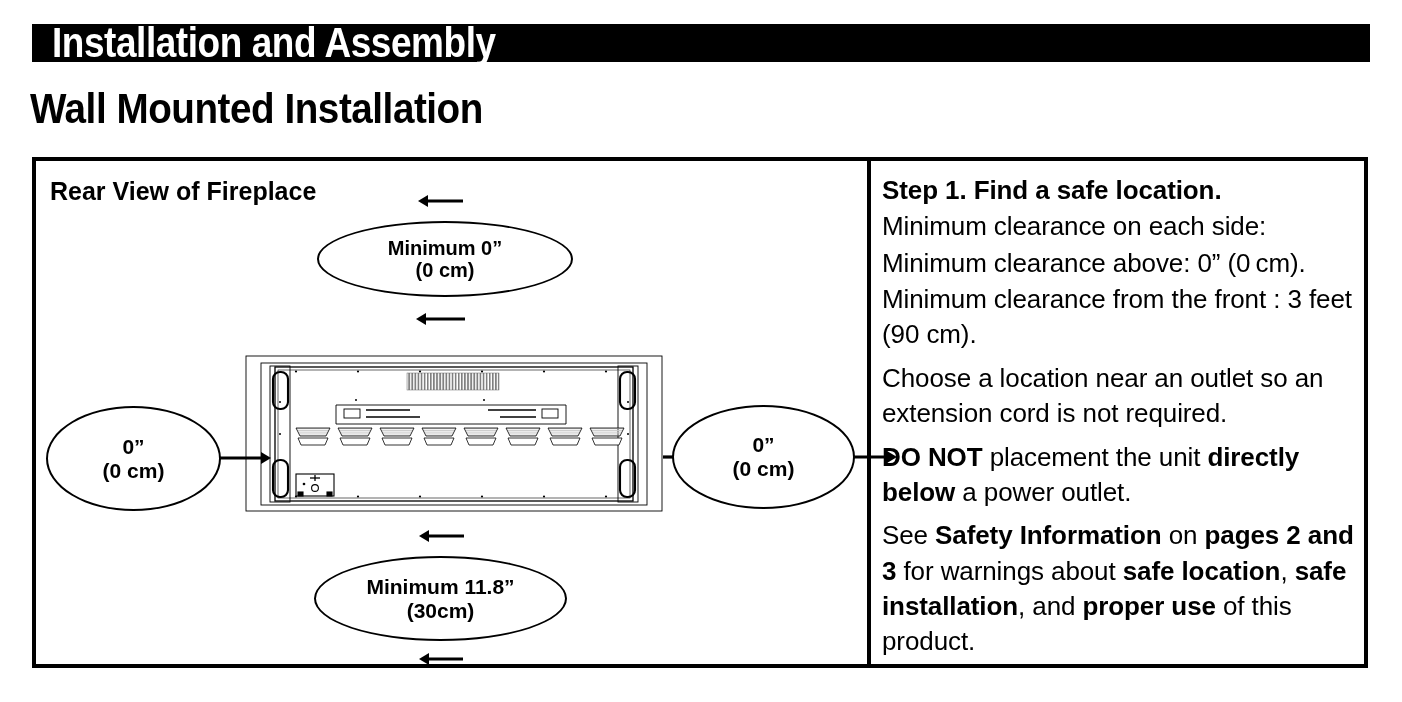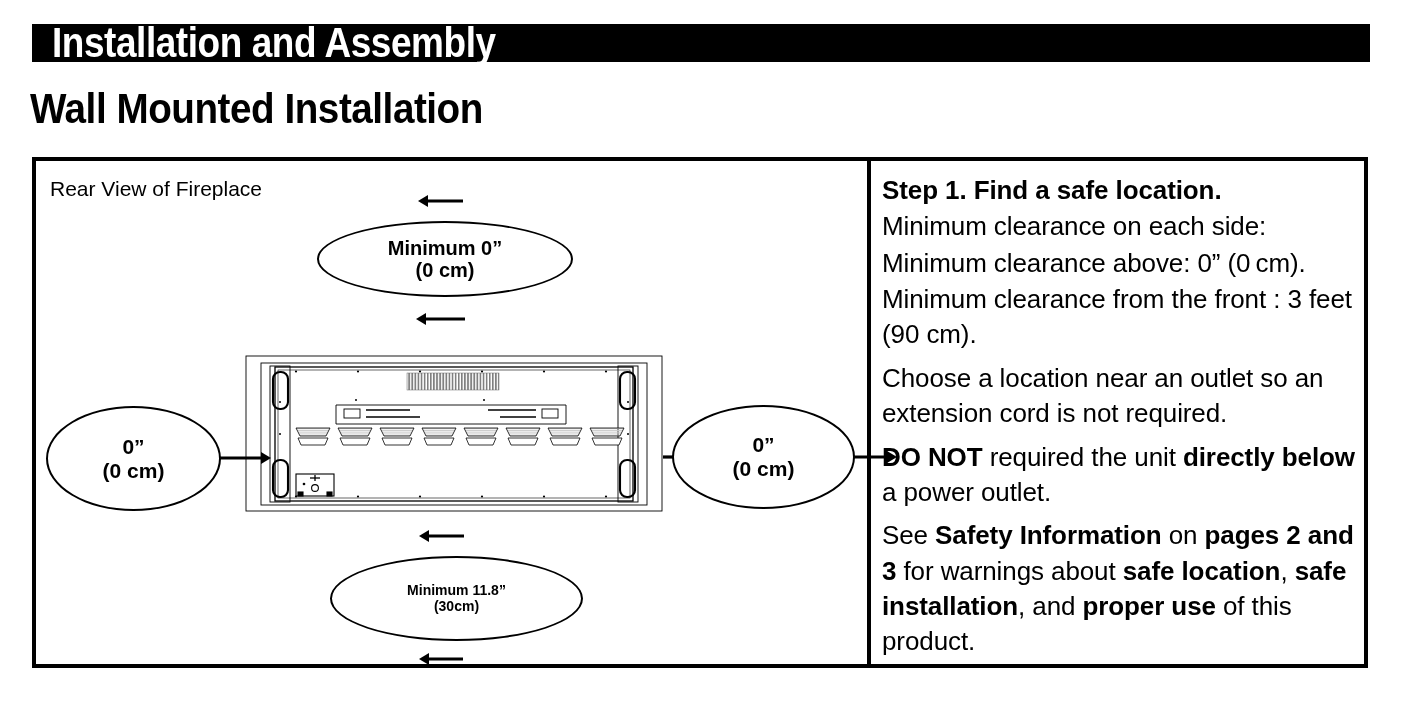--- a/index.html
+++ b/index.html
@@ -76,22 +76,22 @@
     position: absolute;
     left: 0;
     top: 0;
     width: 831px;
     height: 100%;
   }
   #diagram-title {
     position: absolute;
     left: 14px;
     top: 16px;
-    font-size: 21px;
-    font-weight: normal;
+    font-size: 25px;
+    font-weight: bold;
     white-space: nowrap;
   }
 
   .callout {
     position: absolute;
     border: 2.6px solid #000000;
     border-radius: 50%;
     background: #ffffff;
     display: flex;
     flex-direction: column;
@@ -100,22 +100,22 @@
     font-weight: bold;
     line-height: 1.12;
     z-index: 3;
     box-sizing: border-box;
   }
   #callout-top {
     left: 281px; top: 60px; width: 256px; height: 76px;
     font-size: 20px;
   }
   #callout-bottom {
-    left: 294px; top: 395px; width: 253px; height: 85px;
-    font-size: 14px;
+    left: 278px; top: 395px; width: 253px; height: 85px;
+    font-size: 21px;
   }
   #callout-left {
     left: 10px; top: 245px; width: 175px; height: 105px;
     font-size: 21px;
   }
   #callout-right {
     left: 636px; top: 244px; width: 183px; height: 104px;
     font-size: 21px;
   }
 
@@ -346,17 +346,17 @@
     <p class="tight">
       <b>Step 1. Find a safe location.</b>
     </p>
 
     <p class="tight">Minimum clearance on each  side:</p>
     <p class="tight">Minimum clearance above: 0” (0 cm).</p>
     <p>Minimum clearance from the front : 3 feet (90 cm).</p>
 
     <p>Choose a location near an outlet so an extension cord is not  required.</p>
 
-    <p><b>DO NOT</b><span> required the unit </span><b>directly below</b><span> a power outlet.</span></p>
+    <p><b>DO NOT</b><span> placement the unit </span><b>directly below</b><span> a power outlet.</span></p>
 
     <p><span>See </span><b>Safety Information</b><span> on </span><b>pages 2 and 3</b><span> for warnings about </span><b>safe location</b><span>, </span><b>safe installation</b><span>, and </span><b>proper use</b><span> of this product.</span></p>
   </div>
 </div>
 
 </body></html>

